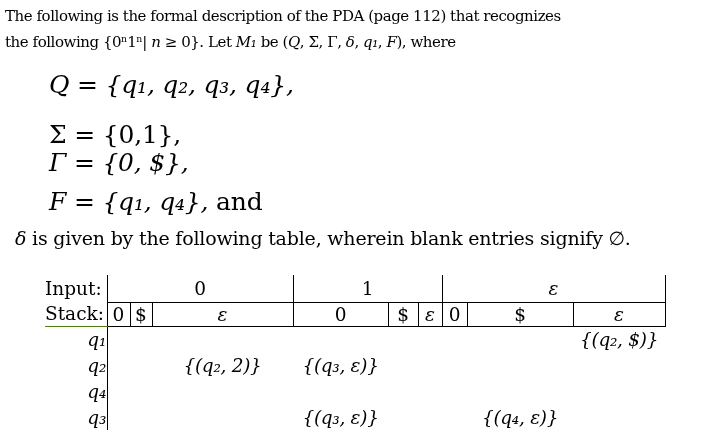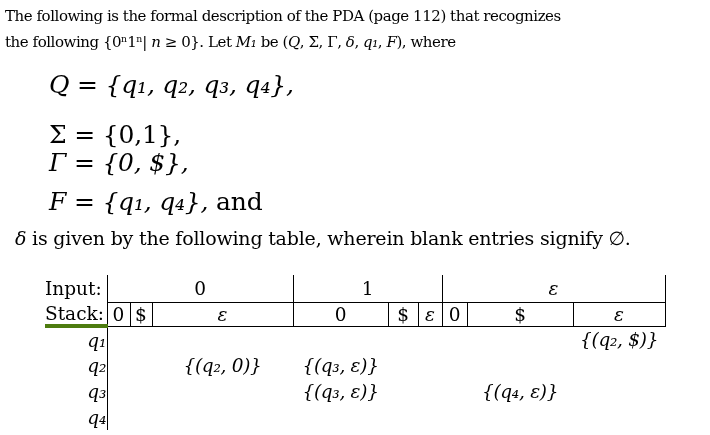--- a/index.html
+++ b/index.html
@@ -55,21 +55,21 @@
   tr.r-stack { height: 24px; }
   tr.r-body  { height: 26px; }
   td.lbl {
     text-align: left;
     padding-right: 4px;
     border-right: 1px solid #000;
   }
   tr.r-input td.grp { text-align: center; border-left: 1px solid #000; }
   tr.r-input td.grp:last-child { border-right: 1px solid #000; }
   tr.r-stack td.sym { text-align: center; border: 1px solid #000; }
-  tr.r-stack td.lbl { border-bottom: 4px solid #4d7c0f; }
+  tr.r-stack td.lbl { border-bottom: 1px solid #4d7c0f; }
   td.state {
     text-align: right;
     padding-right: 6px;
     border-right: 1px solid #000;
     font-style: italic;
   }
   td.cell {
     text-align: center;
     font-style: italic;
     letter-spacing: -0.3px;
@@ -136,48 +136,48 @@
       <td class="cell"></td>
       <td class="cell"></td>
       <td class="cell"></td>
       <td class="cell"></td>
       <td class="cell">{(q₂, $)}</td>
     </tr>
     <tr class="r-body">
       <td class="state">q₂</td>
       <td class="cell"></td>
       <td class="cell"></td>
-      <td class="cell">{(q₂, 0)}</td>
+      <td class="cell">{(q₂, 2)}</td>
       <td class="cell">{(q₃, ε)}</td>
+      <td class="cell"></td>
+      <td class="cell"></td>
+      <td class="cell"></td>
+      <td class="cell"></td>
+      <td class="cell"></td>
+    </tr>
+    <tr class="r-body">
+      <td class="state">q₄</td>
+      <td class="cell"></td>
+      <td class="cell"></td>
+      <td class="cell"></td>
+      <td class="cell"></td>
       <td class="cell"></td>
       <td class="cell"></td>
       <td class="cell"></td>
       <td class="cell"></td>
       <td class="cell"></td>
     </tr>
     <tr class="r-body">
       <td class="state">q₃</td>
       <td class="cell"></td>
       <td class="cell"></td>
       <td class="cell"></td>
       <td class="cell">{(q₃, ε)}</td>
       <td class="cell"></td>
       <td class="cell"></td>
       <td class="cell"></td>
       <td class="cell">{(q₄, ε)}</td>
       <td class="cell"></td>
     </tr>
-    <tr class="r-body">
-      <td class="state">q₄</td>
-      <td class="cell"></td>
-      <td class="cell"></td>
-      <td class="cell"></td>
-      <td class="cell"></td>
-      <td class="cell"></td>
-      <td class="cell"></td>
-      <td class="cell"></td>
-      <td class="cell"></td>
-      <td class="cell"></td>
-    </tr>
   </tbody>
     </table>
 
 </div>
 
 </body></html>

